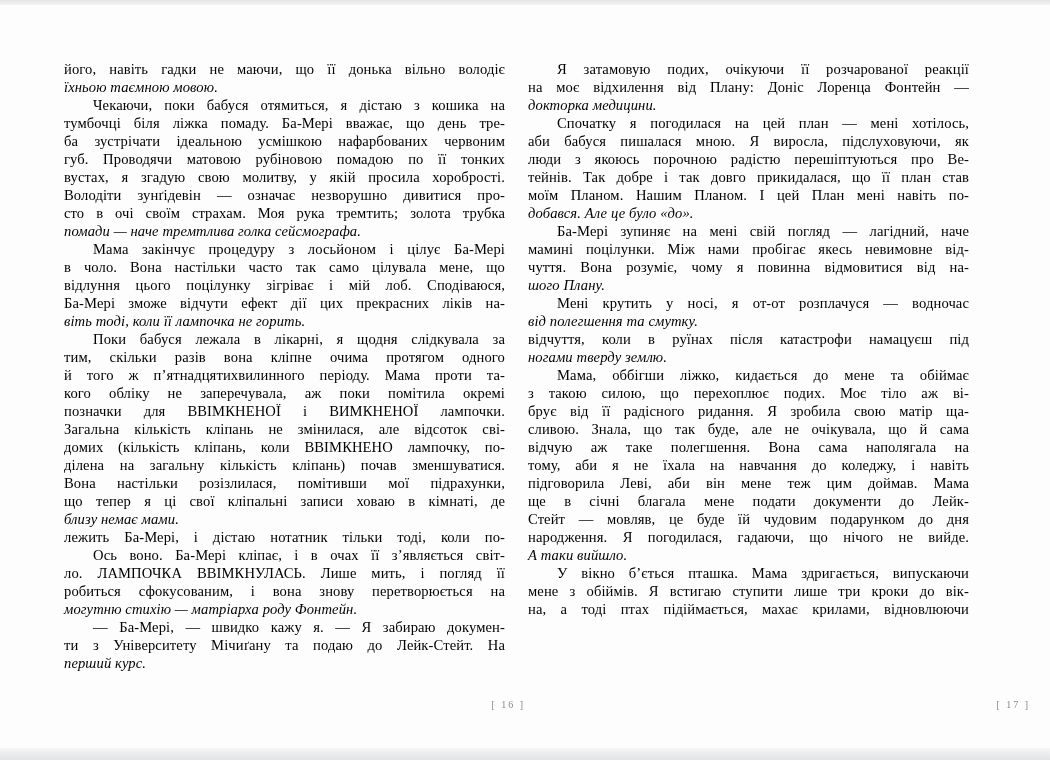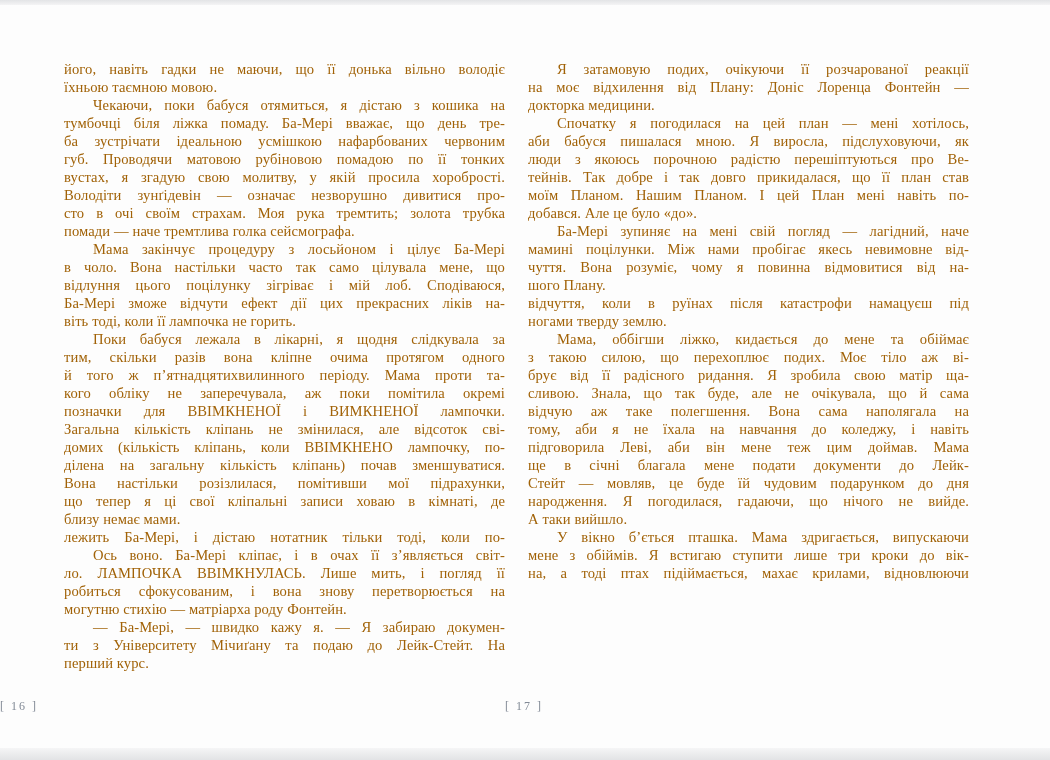--- a/index.html
+++ b/index.html
@@ -23,38 +23,38 @@
     background: linear-gradient(#f5f5f6, #e2e3e5);
   }
   .page {
     position: absolute; top: 0; height: 760px; width: 525px;
   }
   .page-left  { left: 0; }
   .page-right { left: 505px; }
   .text-block {
     position: absolute; top: 60px;
     width: 441px;
-    color: #a16207;
+    color: #000000;
     font-size: 14.6px;
     line-height: 18px;
     letter-spacing: 0.1px;
   }
   .page-left  .text-block { left: 64px; }
   .page-right .text-block { left: 23px; }
   .paragraph { margin: 0; }
   .line {
     text-align: justify;
     text-align-last: justify;
   }
-  .line.last { text-align-last: left; }
+  .line.last { text-align-last: left; font-style: italic; }
   .line.first-indent { text-indent: 29px; }
   .folio {
     position: absolute; top: 699px; left: 0; width: 525px;
-    text-align: left;
-    font-size: 12px;
+    text-align: right;
+    font-size: 10px;
     color: #828a96;
     letter-spacing: 2px;
   }
 </style>
 </head>
 <body>
 
 <div class="spread">
   <div class="edge-top"></div>
 
@@ -125,20 +125,24 @@
           <div class="line">моїм Планом. Нашим Планом. І цей План мені навіть по-</div>
           <div class="line last">добався. Але це було «до».</div>
         </div>
         <div class="paragraph">
           <div class="line first-indent">Ба-Мері зупиняє на мені свій погляд — лагідний, наче</div>
           <div class="line">мамині поцілунки. Між нами пробігає якесь невимовне від-</div>
           <div class="line">чуття. Вона розуміє, чому я повинна відмовитися від на-</div>
           <div class="line last">шого Плану.</div>
         </div>
         <div class="paragraph">
+          <div class="line first-indent">Мені крутить у носі, я от-от розплачуся — водночас</div>
+          <div class="line last">від полегшення та смутку.</div>
+        </div>
+        <div class="paragraph">
           <div class="line">відчуття, коли в руїнах після катастрофи намацуєш під</div>
           <div class="line last">ногами тверду землю.</div>
         </div>
         <div class="paragraph">
           <div class="line first-indent">Мама, оббігши ліжко, кидається до мене та обіймає</div>
           <div class="line">з такою силою, що перехоплює подих. Моє тіло аж ві-</div>
           <div class="line">брує від її радісного ридання. Я зробила свою матір ща-</div>
           <div class="line">сливою. Знала, що так буде, але не очікувала, що й сама</div>
           <div class="line">відчую аж таке полегшення. Вона сама наполягала на</div>
           <div class="line">тому, аби я не їхала на навчання до коледжу, і навіть</div>

